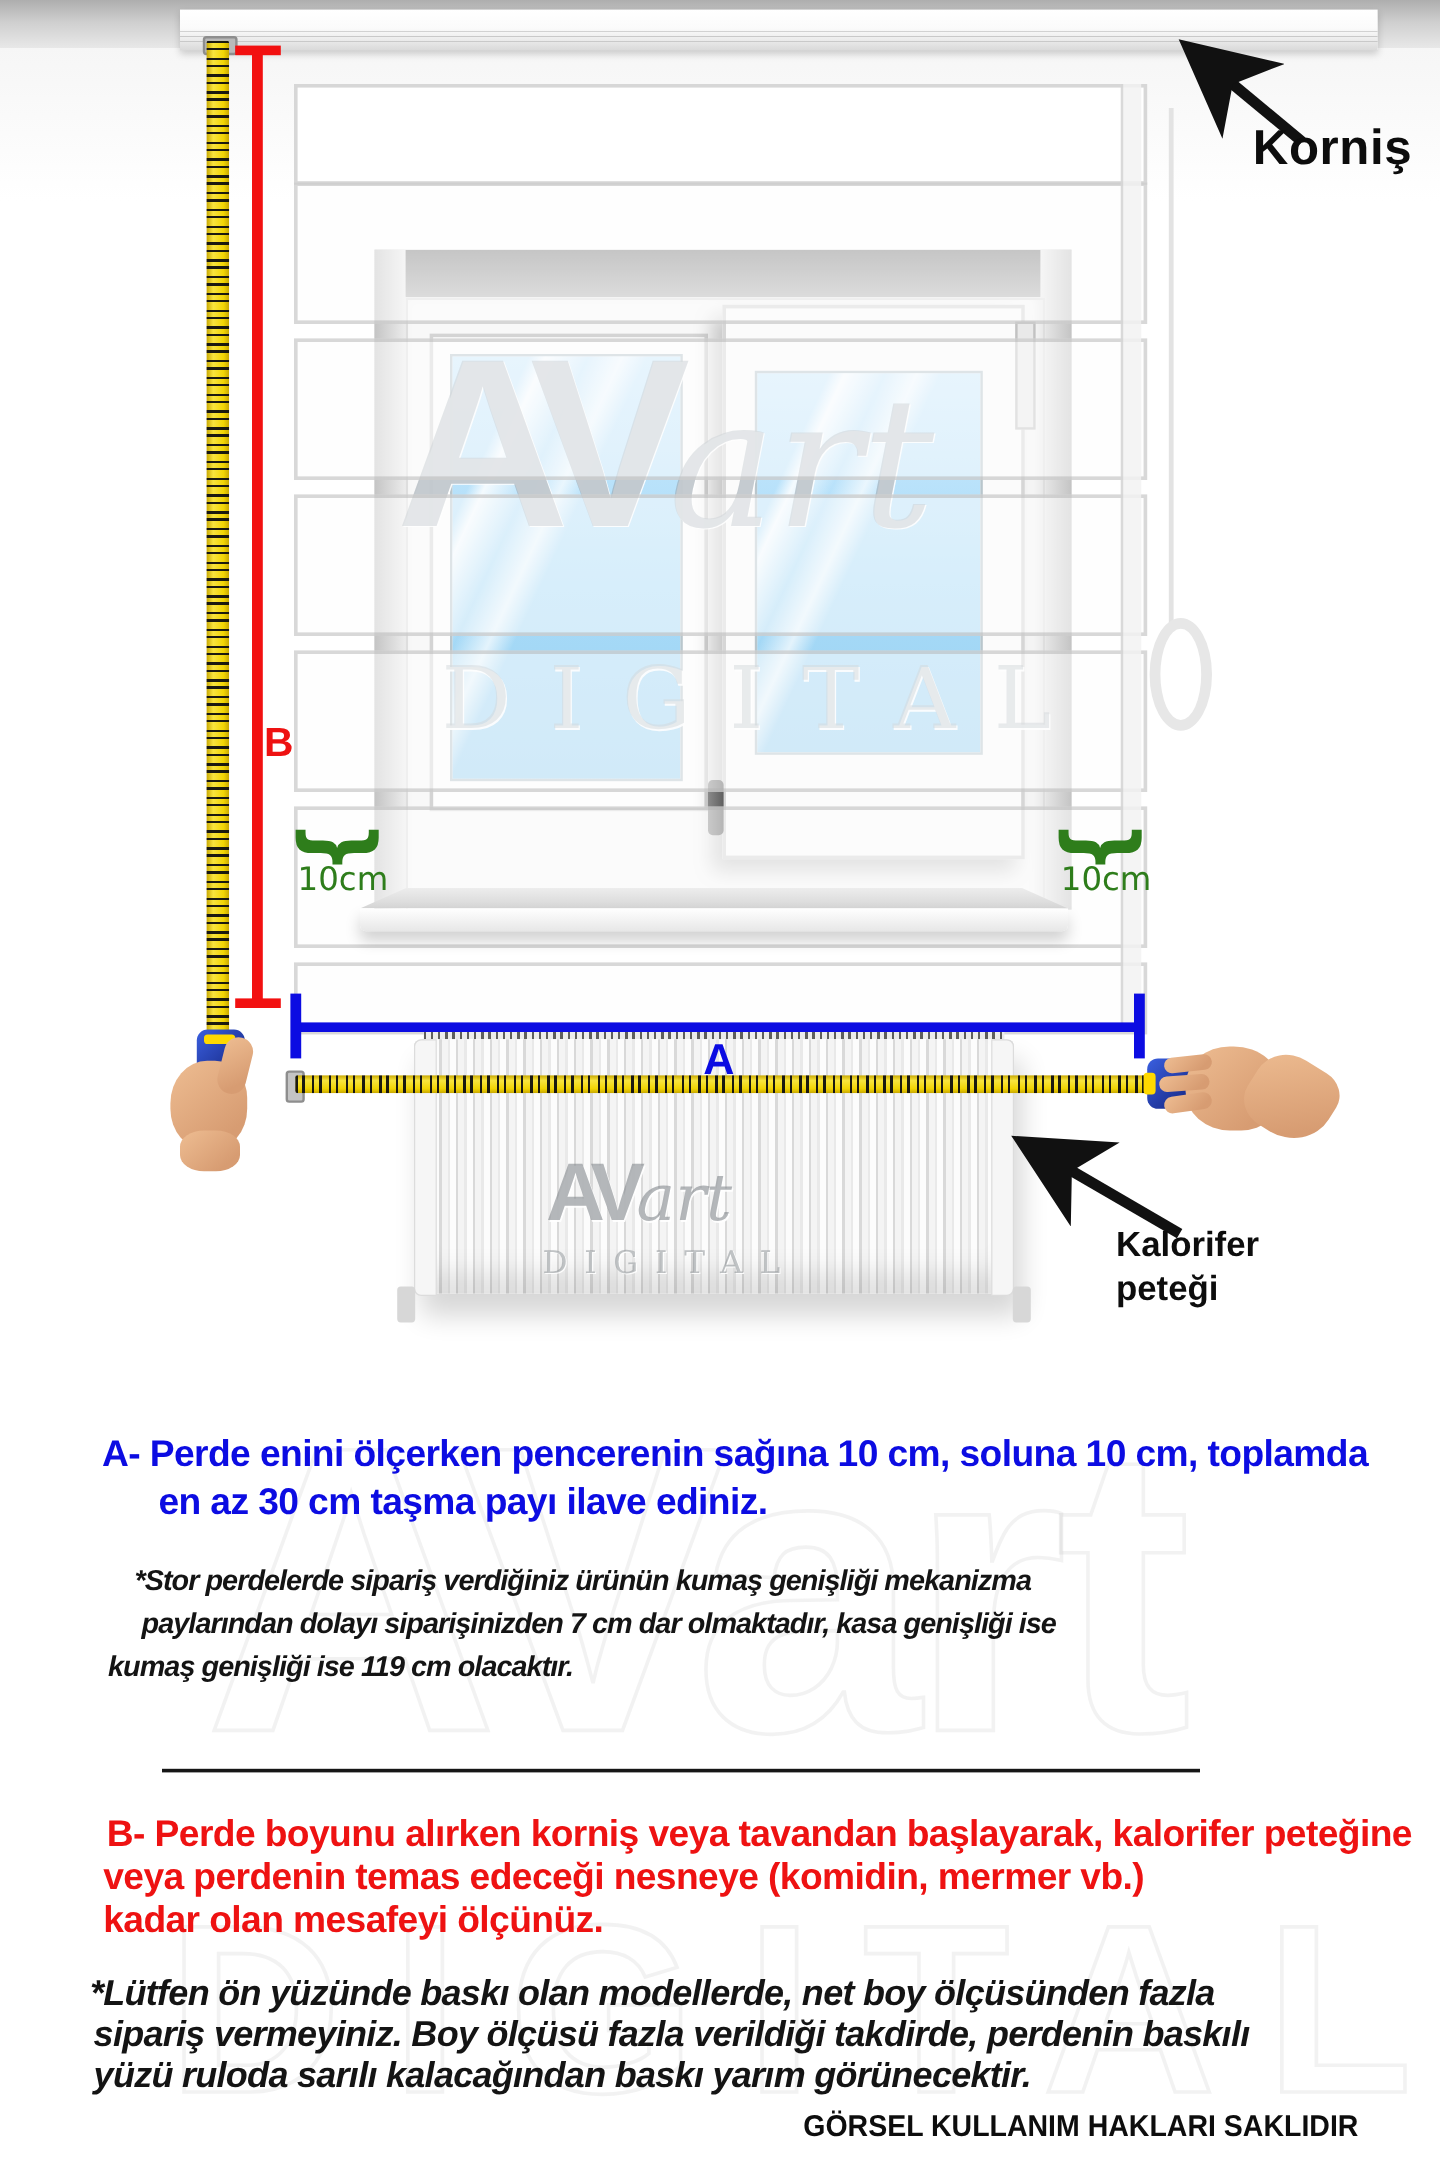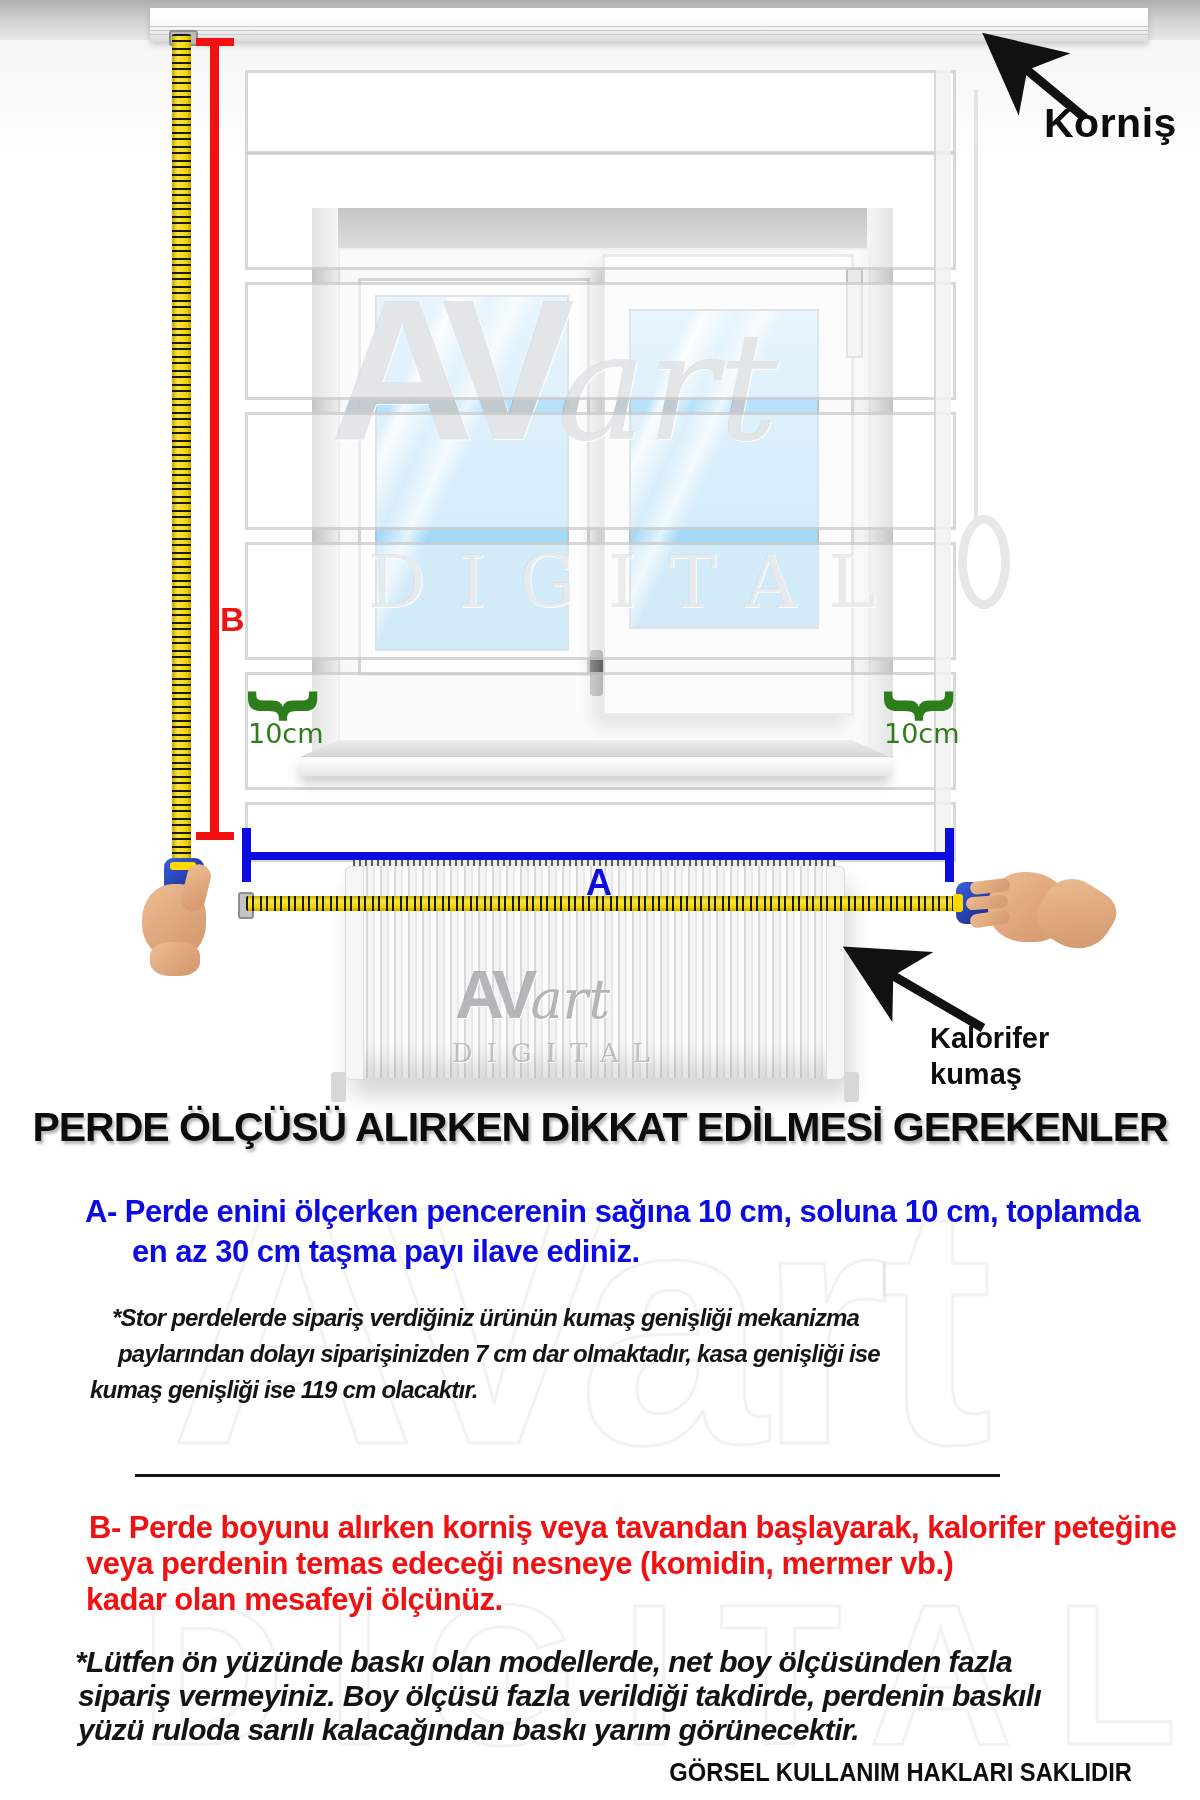--- a/index.html
+++ b/index.html
@@ -288,24 +288,23 @@
   <svg class="abs arrow-svg" style="left:838px;top:938px;" width="160" height="100">
     <defs>
       <marker id="ah2" markerWidth="9" markerHeight="9" refX="6" refY="4.5" orient="auto">
         <path d="M0,0 L9,4.5 L0,9 L2.5,4.5 Z" fill="#111"></path>
       </marker>
     </defs>
     <line x1="145" y1="90" x2="28" y2="22" stroke="#111" stroke-width="9" marker-end="url(#ah2)"></line>
   </svg>
   <div class="abs callout kalorifer-label">
     <div>Kalorifer</div>
-    <div>kumaş</div>
-  </div>
-
-  <div class="abs title">PERDE ÖLÇÜSÜ ALIRKEN DİKKAT EDİLMESİ GEREKENLER</div>
+    <div>peteği</div>
+  </div>
+
 
   <div class="abs txt-block blue-block">
     <div class="ml0">A- Perde enini ölçerken pencerenin sağına 10 cm, soluna 10 cm, toplamda</div>
     <div class="ml47">en az 30 cm taşma payı ilave ediniz.</div>
   </div>
 
   <div class="abs txt-block stor-block">
     <div class="ml22">*Stor perdelerde sipariş verdiğiniz ürünün kumaş genişliği mekanizma</div>
     <div class="ml28">paylarından dolayı siparişinizden 7 cm dar olmaktadır, kasa genişliği ise</div>
     <div class="ml0">kumaş genişliği ise 119 cm olacaktır.</div>

